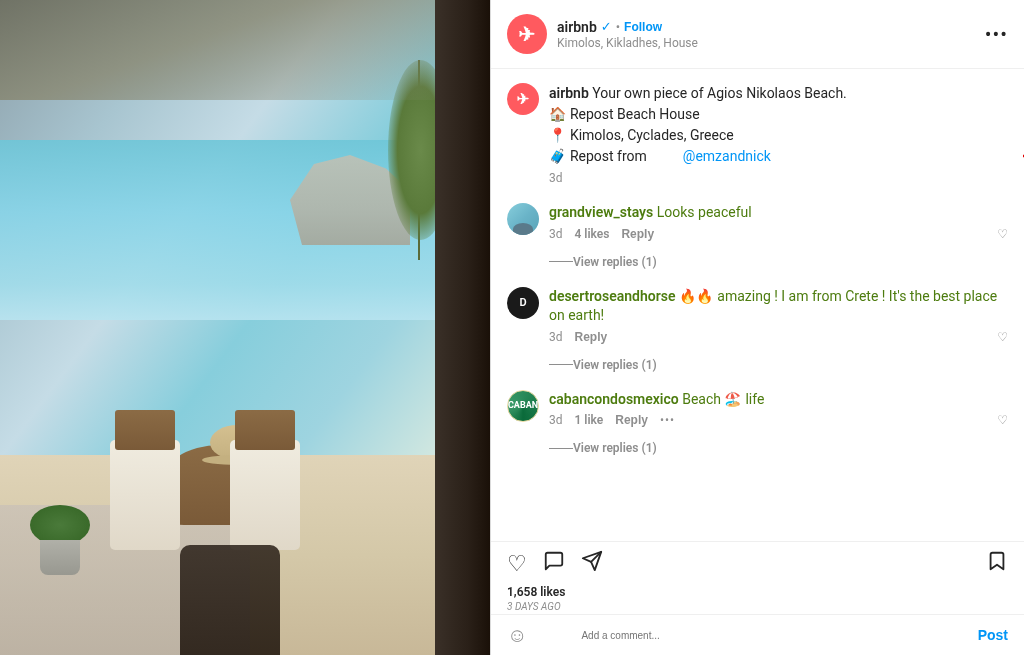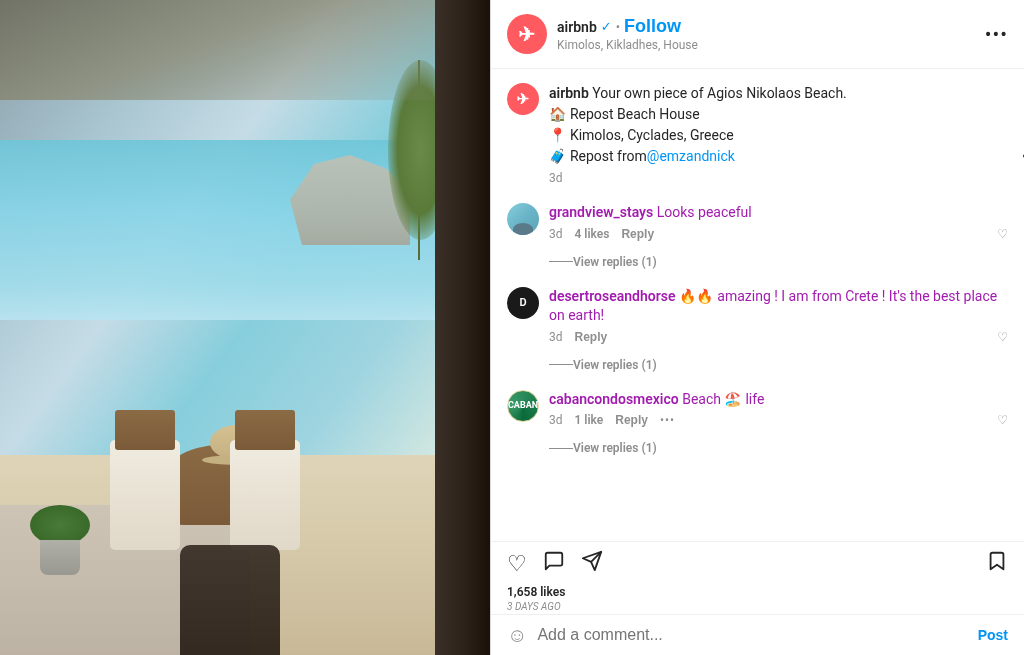--- a/index.html
+++ b/index.html
@@ -253,21 +253,21 @@
       color: #0095f6;
       font-size: 13px;
     }
     .dot-separator {
       color: #8e8e8e;
       font-size: 13px;
     }
     .follow-btn {
       color: #0095f6;
       font-weight: 600;
-      font-size: 18px;
+      font-size: 12px;
       cursor: pointer;
       background: none;
       border: none;
     }
     .header-location {
       font-size: 12px;
       color: #8e8e8e;
       margin-top: 1px;
     }
     .more-icon {
@@ -304,20 +304,21 @@
       font-size: 12px;
       color: #8e8e8e;
       margin-top: 4px;
     }
 
     
     .arrow-container {
       position: relative;
       display: flex;
       align-items: center;
+      gap: 36px;
     }
     .red-arrow {
       position: absolute;
       right: -15px;
       top: -2px;
     }
 
     
     .comments-section {
       flex: 1;
@@ -330,21 +331,21 @@
       gap: 10px;
       padding: 10px 0;
       align-items: flex-start;
     }
 
     .comment-body {
       flex: 1;
     }
     .comment-text {
       font-size: 14px;
-      color: #a21caf;
+      color: #4d7c0f;
       line-height: 1.4;
     }
     .comment-username-text {
       font-weight: 600;
     }
     .comment-meta {
       display: flex;
       align-items: center;
       gap: 12px;
       margin-top: 4px;
@@ -446,23 +447,24 @@
     .emoji-btn {
       font-size: 20px;
       cursor: pointer;
       margin-right: 10px;
       color: #8e8e8e;
     }
     .comment-input {
       flex: 1;
       border: none;
       outline: none;
-      font-size: 16px;
+      font-size: 10px;
       color: #8e8e8e;
       background: transparent;
+      margin-left: 44px;
     }
     .post-btn {
       font-size: 14px;
       font-weight: 600;
       color: #0095f6;
       cursor: pointer;
       background: none;
       border: none;
     }
 

